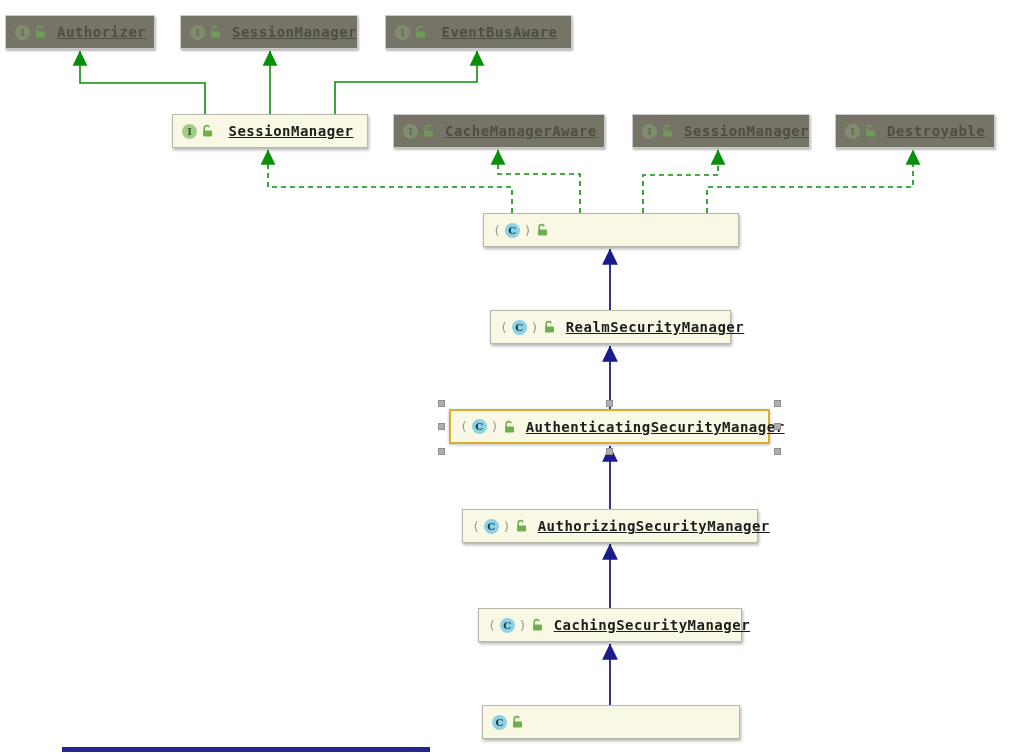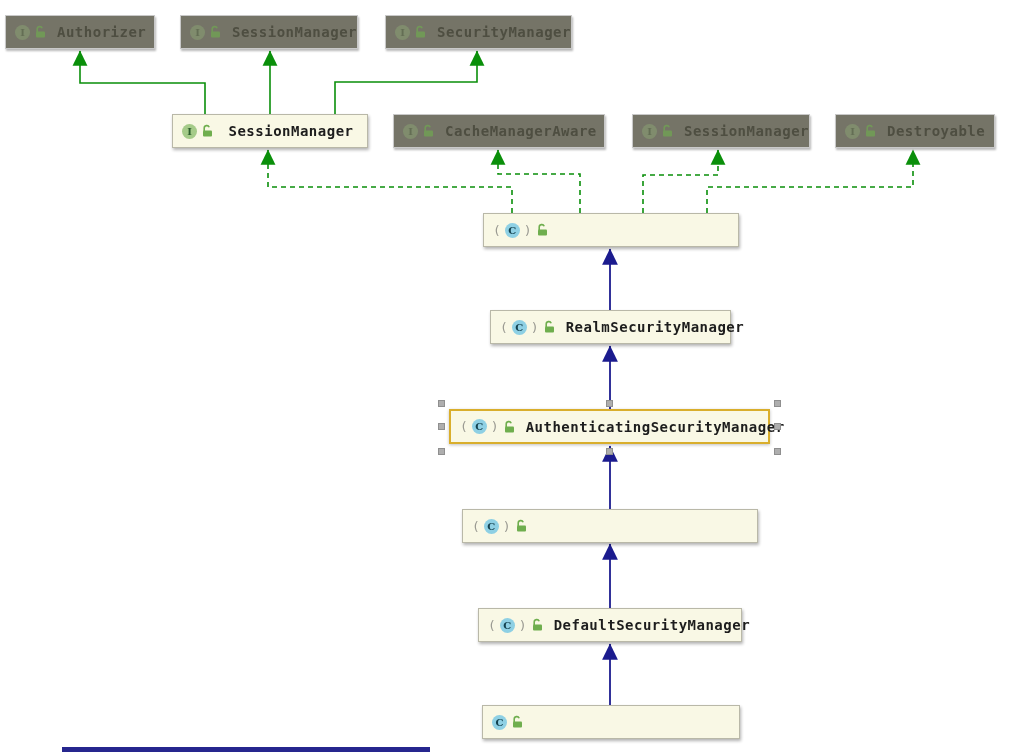--- a/index.html
+++ b/index.html
@@ -20,21 +20,21 @@
   }
   .node.dark{
     background:#757467;border:1px solid #c9c9c9;
     box-shadow:1px 2px 2px rgba(0,0,0,.28);
     color:#4e4e41;
   }
   .node.selected{
     border:2px solid #d9ae2c;
     box-shadow:0 1px 3px rgba(0,0,0,.25);
   }
-  .node .label{margin:0 auto;}
+  .node .label{margin:0 auto;text-decoration:underline;}
   .icons{display:flex;align-items:center;gap:4px;margin-right:10px;}
   .circle{
     display:inline-flex;align-items:center;justify-content:center;
     width:15px;height:15px;border-radius:50%;
     font-size:10px;font-weight:bold;font-family:"DejaVu Serif","Liberation Serif",serif;
     letter-spacing:0;
   }
   .circle.int{background:#a5cb89;color:#2c5e2c;}
   .circle.cls{background:#8ed0e4;color:#13414e;}
   .paren{
@@ -100,21 +100,21 @@
         <span class="label">SessionManager</span>
       </div>
       <div class="node dark" style="left: 385px; top: 15px; width: 187px; height: 34px;">
         <span class="icons">
           <span class="circle int">I</span>
           <span><svg class="lock" viewBox="0 0 13 13" xmlns="http://www.w3.org/2000/svg">
               <path d="M3.2,7 V4.2 A2.6,2.6 0 0 1 8.2,3.2" fill="none" stroke="#6fae4e" stroke-width="1.6"></path>
               <rect x="2" y="6.4" width="9" height="6" rx="1" fill="#6fae4e"></rect>
             </svg></span>
         </span>
-        <span class="label">SecurityManager</span>
+        <span class="label">EventBusAware</span>
       </div>
       <div class="node cream" style="left: 172px; top: 114px; width: 196px; height: 34px;">
         <span class="icons">
           <span class="circle int">I</span>
           <span><svg class="lock" viewBox="0 0 13 13" xmlns="http://www.w3.org/2000/svg">
               <path d="M3.2,7 V4.2 A2.6,2.6 0 0 1 8.2,3.2" fill="none" stroke="#6fae4e" stroke-width="1.6"></path>
               <rect x="2" y="6.4" width="9" height="6" rx="1" fill="#6fae4e"></rect>
             </svg></span>
         </span>
         <span class="label">SessionManager</span>
@@ -195,32 +195,33 @@
       <div class="node cream" style="left: 462px; top: 509px; width: 296px; height: 34px;">
         <span class="icons">
           <span class="paren">(</span>
           <span class="circle cls">C</span>
           <span class="paren">)</span>
           <span><svg class="lock" viewBox="0 0 13 13" xmlns="http://www.w3.org/2000/svg">
               <path d="M3.2,7 V4.2 A2.6,2.6 0 0 1 8.2,3.2" fill="none" stroke="#6fae4e" stroke-width="1.6"></path>
               <rect x="2" y="6.4" width="9" height="6" rx="1" fill="#6fae4e"></rect>
             </svg></span>
         </span>
+        <span class="label">AuthorizingSecurityManager</span>
       </div>
       <div class="node cream" style="left: 478px; top: 608px; width: 264px; height: 34px;">
         <span class="icons">
           <span class="paren">(</span>
           <span class="circle cls">C</span>
           <span class="paren">)</span>
           <span><svg class="lock" viewBox="0 0 13 13" xmlns="http://www.w3.org/2000/svg">
               <path d="M3.2,7 V4.2 A2.6,2.6 0 0 1 8.2,3.2" fill="none" stroke="#6fae4e" stroke-width="1.6"></path>
               <rect x="2" y="6.4" width="9" height="6" rx="1" fill="#6fae4e"></rect>
             </svg></span>
         </span>
-        <span class="label">DefaultSecurityManager</span>
+        <span class="label">CachingSecurityManager</span>
       </div>
       <div class="node cream" style="left: 482px; top: 705px; width: 258px; height: 34px;">
         <span class="icons">
           <span class="circle cls">C</span>
           <span><svg class="lock" viewBox="0 0 13 13" xmlns="http://www.w3.org/2000/svg">
               <path d="M3.2,7 V4.2 A2.6,2.6 0 0 1 8.2,3.2" fill="none" stroke="#6fae4e" stroke-width="1.6"></path>
               <rect x="2" y="6.4" width="9" height="6" rx="1" fill="#6fae4e"></rect>
             </svg></span>
         </span>
       </div>

